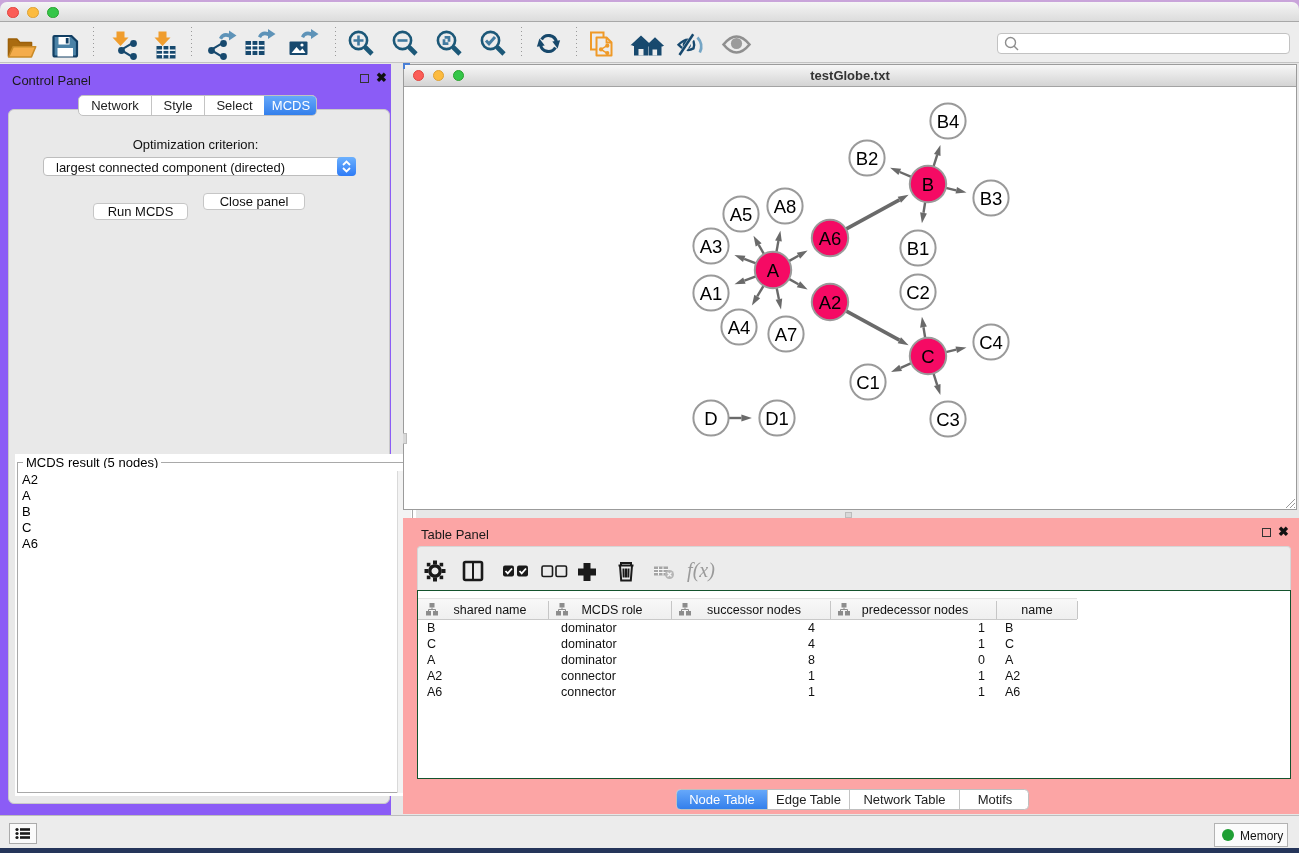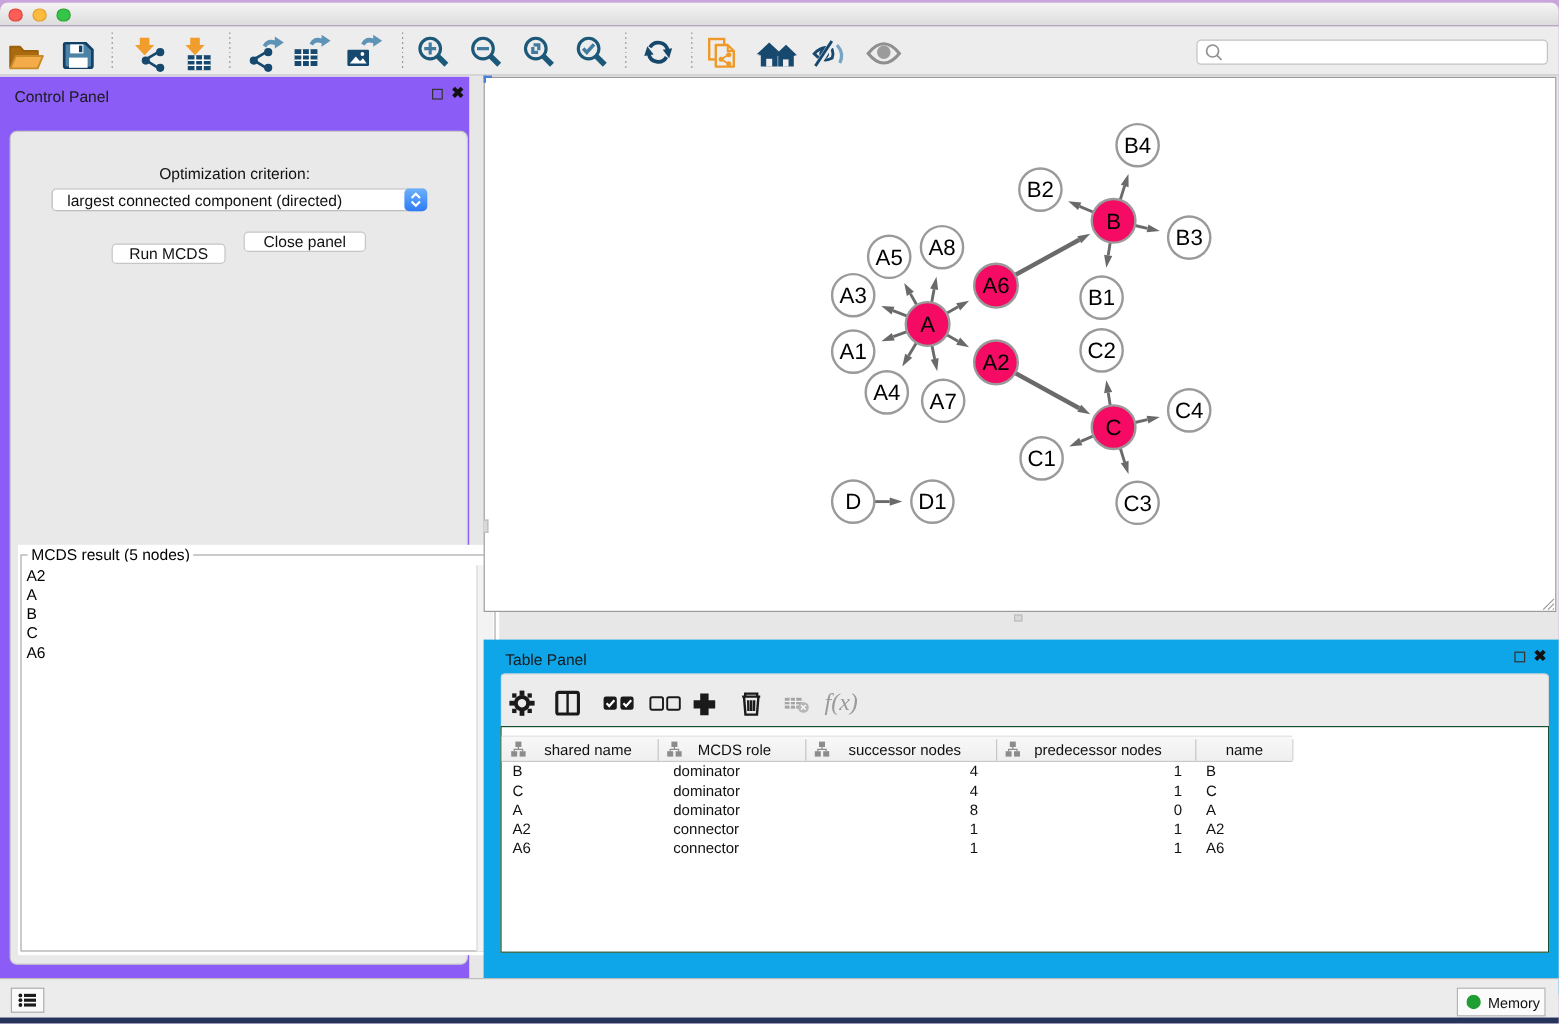--- a/index.html
+++ b/index.html
@@ -35,21 +35,21 @@
 #mcds-label { position:absolute; left:8px; top:1px; font-size:13px; color:#000; background:#fff; padding:0 3px; }
 #mcds-list { position:absolute; left:4px; top:14px; width:344px; height:322px; background:#fff; font-size:13px; color:#000; }
 #mcds-scroll { position:absolute; right:5px; top:17px; width:14px; height:322px; background:#f3f3f3; border-left:1px solid #d9d9d9; }
 
 #netframe { left:403px; top:1px; width:894px; height:446px; background:#fff; border:1px solid #9b9b9b; }
 #net-titlebar { position:absolute; left:0; top:0; width:892px; height:22px;
   background:linear-gradient(#f7f7f7,#d4d4d4); border-bottom:1px solid #a3a3a3; border-radius:4px 4px 0 0; }
 #net-titlebar .tl { position:absolute; top:4.5px; width:11px; height:11px; border-radius:50%; }
 #net-title-text { position:absolute; width:100%; text-align:center; top:2.5px; font-size:13px; font-weight:bold; color:#333; }
 
-#tpanel { left:403px; top:470px; width:896px; height:296px; background:#0ea5e9; }
+#tpanel { left:403px; top:455px; width:896px; height:296px; background:#fca5a5; }
 #tpanel-title { position:absolute; left:18px; top:9px; font-size:13px; color:#1a1a1a; }
 #ttoolbar { position:absolute; left:14px; top:28px; width:874px; height:44px; background:#ececec;
   border:1px solid #d6d6d6; border-bottom:none; border-radius:4px 4px 0 0; }
 #ttable { position:absolute; left:14px; top:72px; width:874px; height:189px; background:#fff; border:1px solid #14532d; }
 #thead { position:absolute; left:0; top:7px; width:659px; height:22px; background:linear-gradient(#f8f8f8,#efefef);
   border-bottom:1px solid #c9c9c9; border-top:1px solid #e2e2e2; }
 .float-ic { position:absolute; width:9px; height:9px; border:1.5px solid #333; }
 .pane-title-x { position:absolute; font-size:13px; font-weight:bold; color:#111; }
 </style></head>
 <body>
@@ -182,39 +182,51 @@
         <line x1="11" y1="11" x2="15" y2="15" stroke="#8e8e8e" stroke-width="1.4"></line>
       </svg>
     </div>
 </div>
 <div class="abs" id="content">
   <div class="abs" id="cpanel">
     <div class="abs" id="cpanel-title">Control Panel</div>
     <div class="float-ic" style="left:360px; top:10px;"></div>
     <div class="pane-title-x" style="left:376px; top:6px;">✖</div>
     <div class="abs" id="cp-inner"></div>
+    <div style="position:absolute;left:78px;top:31px;width:239px;height:21px;border:1px solid #c2c2c2;border-radius:5px;background:#fff;overflow:hidden;font-size:13px;line-height:19px;text-align:center;color:#222;">
+      <div style="position:absolute;left:0;top:0;width:72px;height:21px;">Network</div>
+      <div style="position:absolute;left:72px;top:0;width:53px;height:21px;border-left:1px solid #c4c4c4;">Style</div>
+      <div style="position:absolute;left:125px;top:0;width:60px;height:21px;border-left:1px solid #c4c4c4;">Select</div>
+      <div style="position:absolute;left:185px;top:0;width:54px;height:21px;background:linear-gradient(#66a8fa,#2e7bea);color:#fff;">MCDS</div>
+    </div>
     <div class="abs" id="dropdown">
       <div class="dtext">largest connected component (directed)</div>
       <div class="stepper"><svg width="19" height="19">
             <path d="M6 8 L9.5 4.5 L13 8 M6 11 L9.5 14.5 L13 11" fill="none" stroke="#fff" stroke-width="1.8"></path>
           </svg></div>
     </div>
     <div class="abs" id="opt-label">Optimization criterion:</div>
     <div class="btn" style="left:93px; top:139px; width:95px;">Run MCDS</div>
     <div class="btn" style="left:203px; top:129px; width:102px;">Close panel</div>
     <div class="abs" id="mcds-box">
       <div id="mcds-border"></div>
       <div id="mcds-label">MCDS result (5 nodes)</div>
       <div id="mcds-list" style="line-height:16px; padding-left:3px; padding-top:4px;">A2<br>A<br>B<br>C<br>A6</div>
       <div id="mcds-scroll"></div>
     </div>
   </div>
   <div class="abs" style="left:403px;top:0px;width:7px;height:2px;background:#4a7fd6;z-index:5;"></div>
 <div class="abs" style="left:403px;top:0px;width:2px;height:6px;background:#4a7fd6;z-index:5;"></div>
 <div class="abs" id="netframe">
+    <div id="net-titlebar">
+      <div class="tl" style="left:9px;  background:#fb5d57; border:0.5px solid #e2433d;"></div>
+      <div class="tl" style="left:29px; background:#fcbb3f; border:0.5px solid #dfa133;"></div>
+      <div class="tl" style="left:49px; background:#35c649; border:0.5px solid #2aa32f;"></div>
+      <div id="net-title-text">testGlobe.txt</div>
+    </div>
     <svg width="892" height="422" style="position:absolute;left:0;top:22px" font-family="Liberation Sans, sans-serif">
 <line x1="360.0" y1="167.2" x2="354.7" y2="157.9" stroke="#6a6a6a" stroke-width="2.4"></line>
 <polygon points="349.5,148.8 357.6,156.2 351.7,159.6" fill="#6a6a6a"></polygon>
 <line x1="372.4" y1="165.1" x2="374.4" y2="154.0" stroke="#6a6a6a" stroke-width="2.4"></line>
 <polygon points="376.4,143.7 377.8,154.6 371.1,153.4" fill="#6a6a6a"></polygon>
 <line x1="384.9" y1="174.1" x2="394.4" y2="168.7" stroke="#6a6a6a" stroke-width="2.4"></line>
 <polygon points="403.6,163.6 396.1,171.7 392.8,165.8" fill="#6a6a6a"></polygon>
 <line x1="352.0" y1="176.4" x2="340.2" y2="171.9" stroke="#6a6a6a" stroke-width="2.4"></line>
 <polygon points="330.4,168.1 341.4,168.7 339.0,175.0" fill="#6a6a6a"></polygon>
 <line x1="351.9" y1="189.3" x2="340.4" y2="193.6" stroke="#6a6a6a" stroke-width="2.4"></line>
@@ -424,20 +436,26 @@
             <text x="567" y="61" text-anchor="end">1</text>
             <text x="587" y="61">A2</text>
           <text x="9" y="77">A6</text>
             <text x="143" y="77">connector</text>
             <text x="397" y="77" text-anchor="end">1</text>
             <text x="567" y="77" text-anchor="end">1</text>
             <text x="587" y="77">A6</text>
         </g>
       </svg>
     </div>
+    <div style="position:absolute;left:273px;top:271px;width:353px;height:21px;border:1px solid #bfbfbf;border-radius:4.5px;background:#fff;overflow:hidden;font-size:13px;line-height:19px;text-align:center;color:#222;">
+      <div style="position:absolute;left:0;top:0;width:90px;height:21px;background:linear-gradient(#66a8fa,#2e7bea);color:#fff;">Node Table</div>
+      <div style="position:absolute;left:90px;top:0;width:82px;height:21px;border-left:1px solid #c4c4c4;">Edge Table</div>
+      <div style="position:absolute;left:172px;top:0;width:110px;height:21px;border-left:1px solid #c4c4c4;">Network Table</div>
+      <div style="position:absolute;left:282px;top:0;width:71px;height:21px;border-left:1px solid #c4c4c4;">Motifs</div>
+    </div>
   </div>
 </div>
 <div class="abs" style="left:845px;top:512px;width:7px;height:6px;background:#d8d8d8;border:1px solid #bcbcbc;"></div>
 <div class="abs" style="left:403px;top:433px;width:4px;height:11px;background:#d8d8d8;border:1px solid #bcbcbc;border-left:none;"></div>
 <div class="abs" id="statusbar">
   <div style="position:absolute;left:9px;top:7px;width:28px;height:21px;background:#fafafa;border:1px solid #ababab;">
     <svg width="26" height="19">
         <g fill="#1a1a1a">
           <circle cx="7" cy="5.5" r="1.6"></circle>
           <circle cx="7" cy="9.5" r="1.6"></circle>

